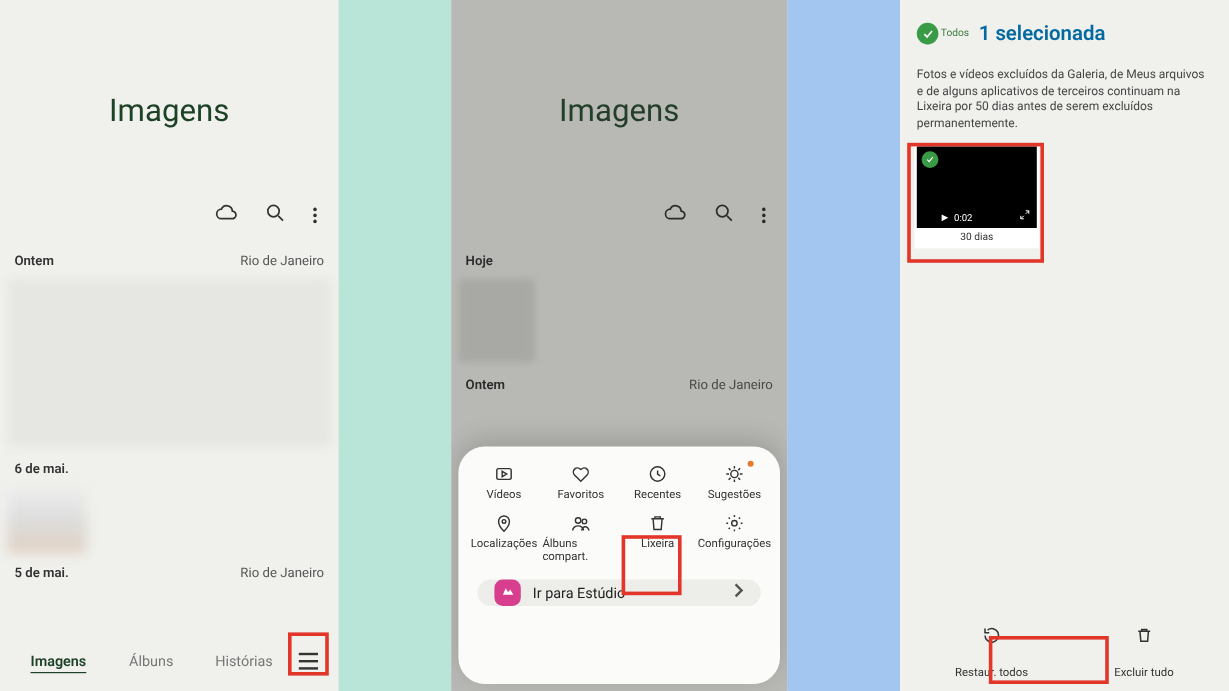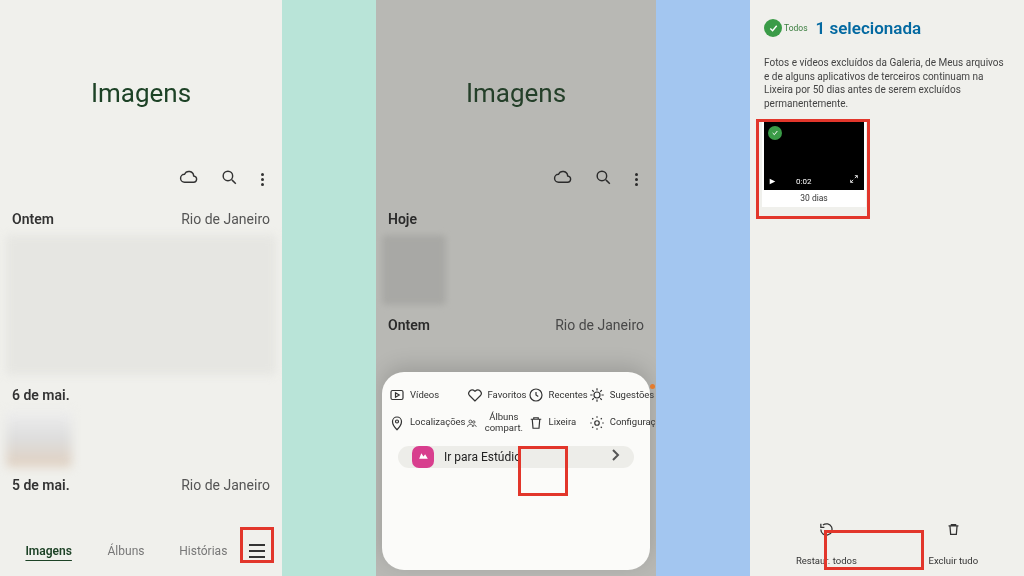--- a/index.html
+++ b/index.html
@@ -39,21 +39,21 @@
     align-items: center;
   }
   .icon-row svg { width: 19px; height: 19px; stroke: #333; fill: none; stroke-width: 1.8; }
   .dots-vert { display:flex; flex-direction:column; gap:2px; }
   .dots-vert span { width:3px; height:3px; background:#333; border-radius:50%; }
 
   .section-row {
     display: flex;
     justify-content: space-between;
     padding: 6px 12px 6px 12px;
-    font-size: 14px;
+    font-size: 11px;
     color: #333;
     font-weight: 600;
   }
   .section-row .loc { font-weight: 400; color: #555; }
 
   .blur-block1 { height: 140px; margin: 2px 6px; background: #e6e6e2; filter: blur(4px); border-radius: 4px; }
   .blur-block2 { height: 56px; width: 66px; margin: 2px 6px; background: linear-gradient(#eee,#ddd,#e0d0c0); filter: blur(5px); border-radius: 4px; }
 
   .bottom-tabs {
     position: absolute;
@@ -88,24 +88,23 @@
     box-shadow: 0 -6px 20px rgba(0,0,0,0.15);
     display: flex;
     flex-direction: column;
   }
   .sheet-grid {
     display: grid;
     grid-template-columns: repeat(4,1fr);
     gap: 8px 0;
   }
   .sheet-item {
-    display:flex; flex-direction:row; align-items:center;
+    display:flex; flex-direction:column; align-items:center;
     font-size: 9.5px; color:#333;
     gap: 4px;
-    text-align:center;
     line-height:1.15;
     position:relative;
   }
   .sheet-item svg { width:18px; height:18px; stroke:#333; fill:none; stroke-width:1.6; }
   .sheet-item .dotbadge { position:absolute; top:-2px; right:16px; width:5px; height:5px; background:#e47b2e; border-radius:50%; }
   .studio-btn {
     margin: 12px 10px 4px;
     background: #edede9;
     border-radius: 22px;
     height: 22px;
@@ -151,21 +150,21 @@
   }
   .trash-thumb {
     background:#000; height:68px; position:relative;
     color:#fff; font-size:8px;
   }
   .trash-thumb .chk2 {
     position:absolute; top:4px; left:4px; width:14px; height:14px; border-radius:50%; background:#3a9b47;
     display:flex; align-items:center; justify-content:center;
   }
   .trash-thumb .chk2 svg { width:8px; height:8px; stroke:#fff; stroke-width:3; fill:none; }
-  .trash-thumb .dur { position:absolute; bottom:4px; left:5px; display:flex; align-items:center; gap:20px;justify-content:flex-end; }
+  .trash-thumb .dur { position:absolute; bottom:4px; left:20px; display:flex; align-items:center; gap:4px;justify-content:flex-end; }
   .trash-thumb .expand { position:absolute; bottom:4px; right:5px; }
   .trash-thumb .expand svg { width:10px; height:10px; stroke:#fff; fill:none; stroke-width:2; }
   .thumb-caption { font-size:8.5px; text-align:center; padding:3px 0 2px; color:#333; background:#fff; }
 
   .bottom-actions {
     position:absolute; bottom:6px; left:0; right:0;
     display:flex; justify-content:space-around;
     padding: 4px 10px;
   }
   .bottom-actions .act {

